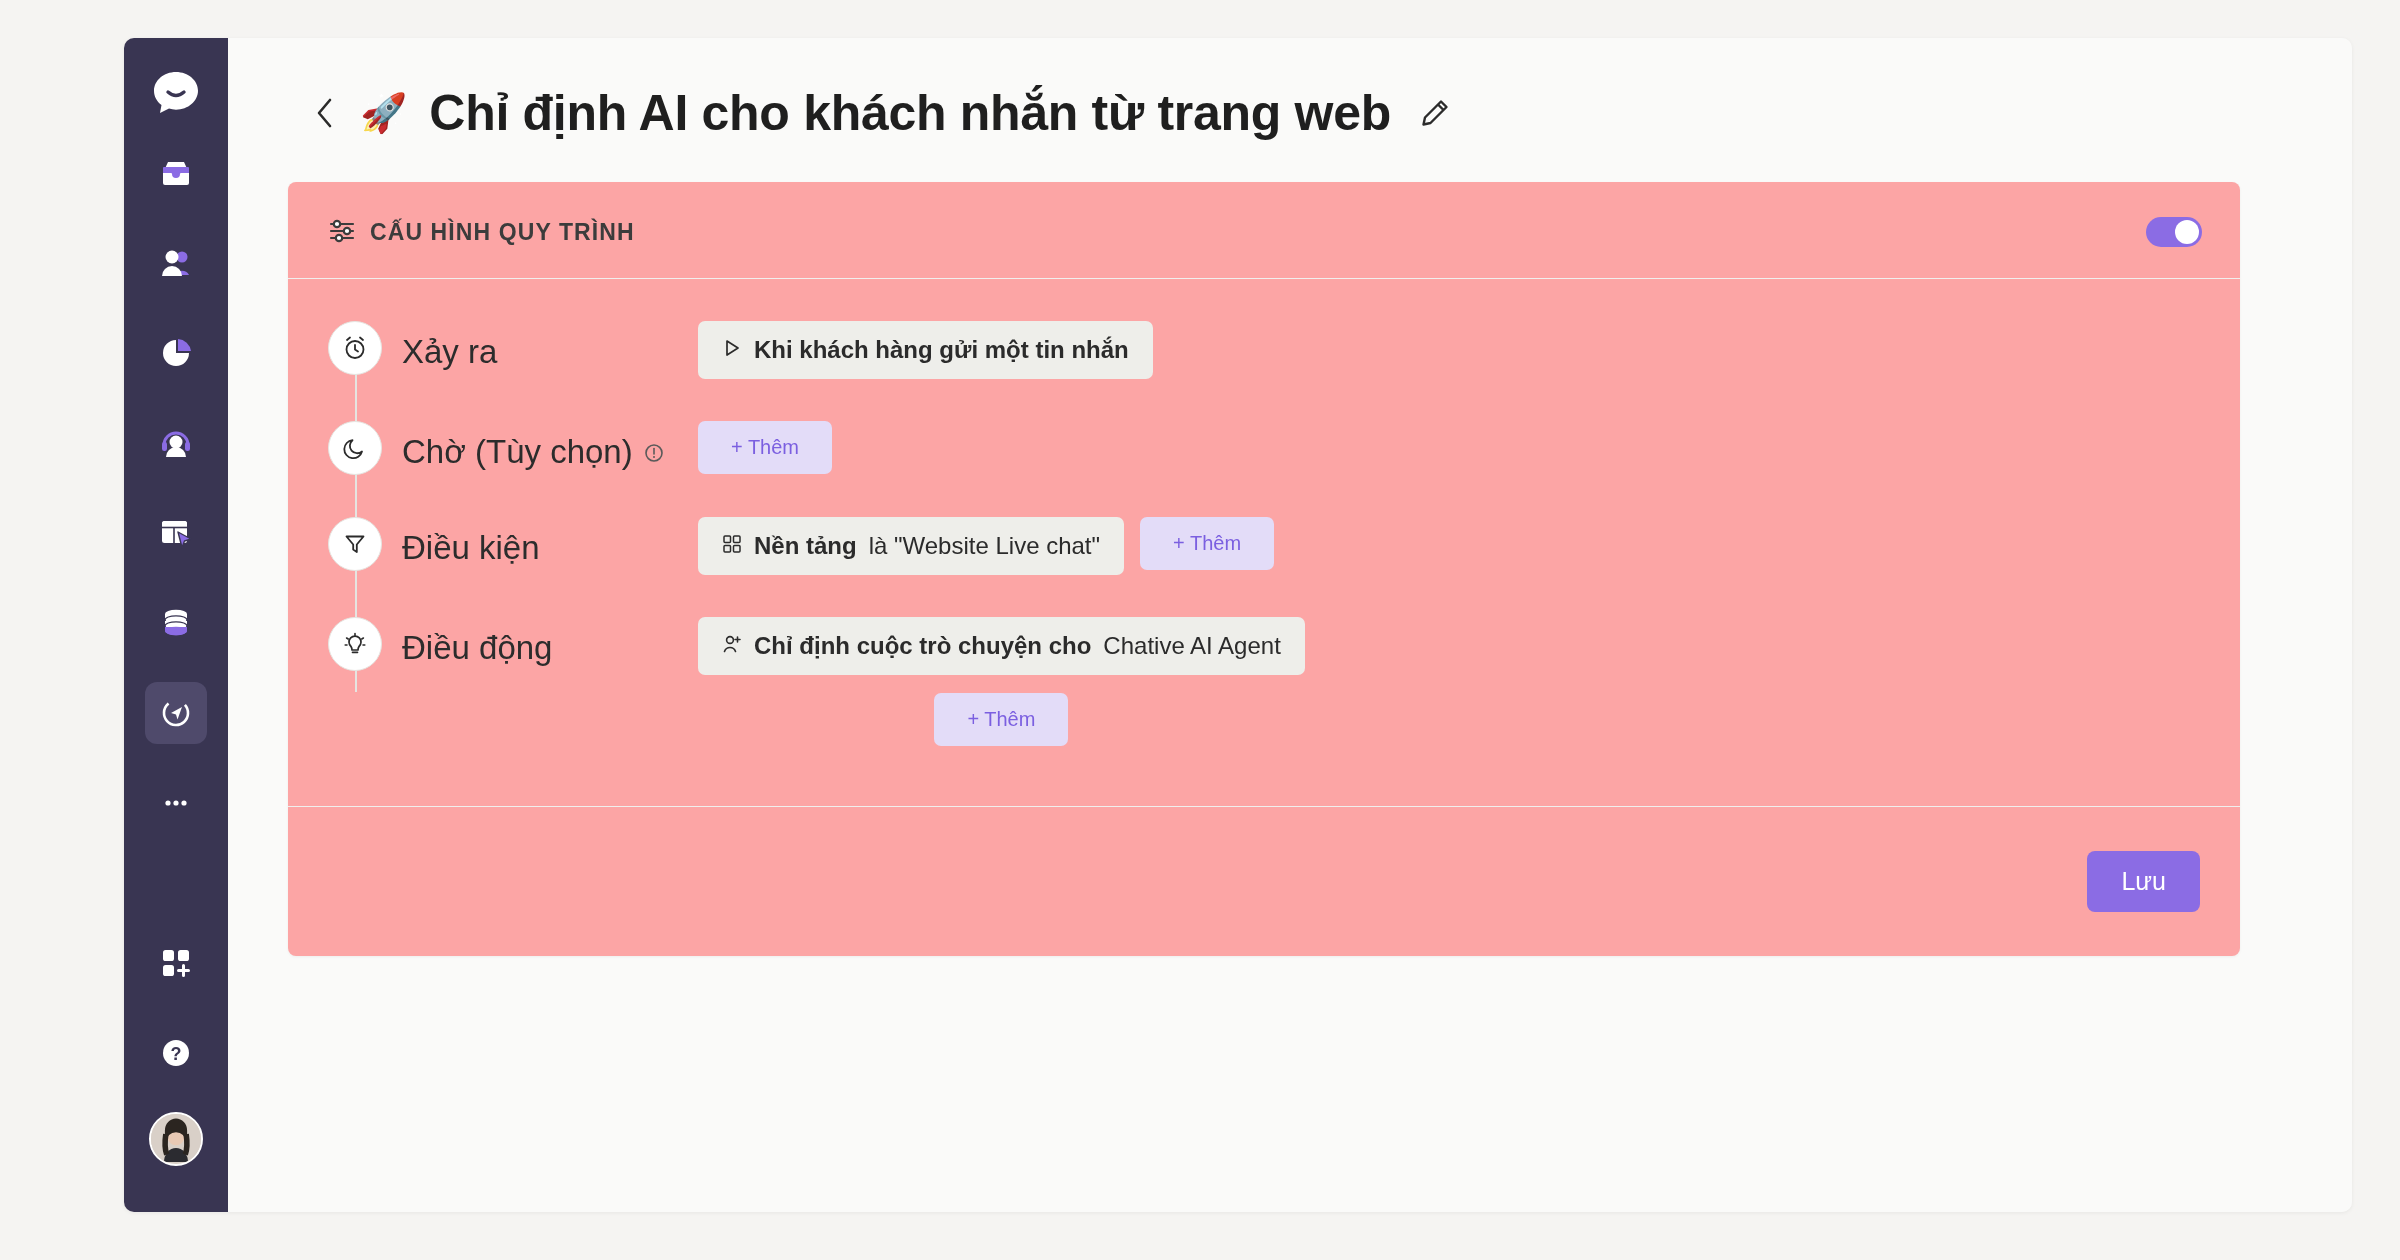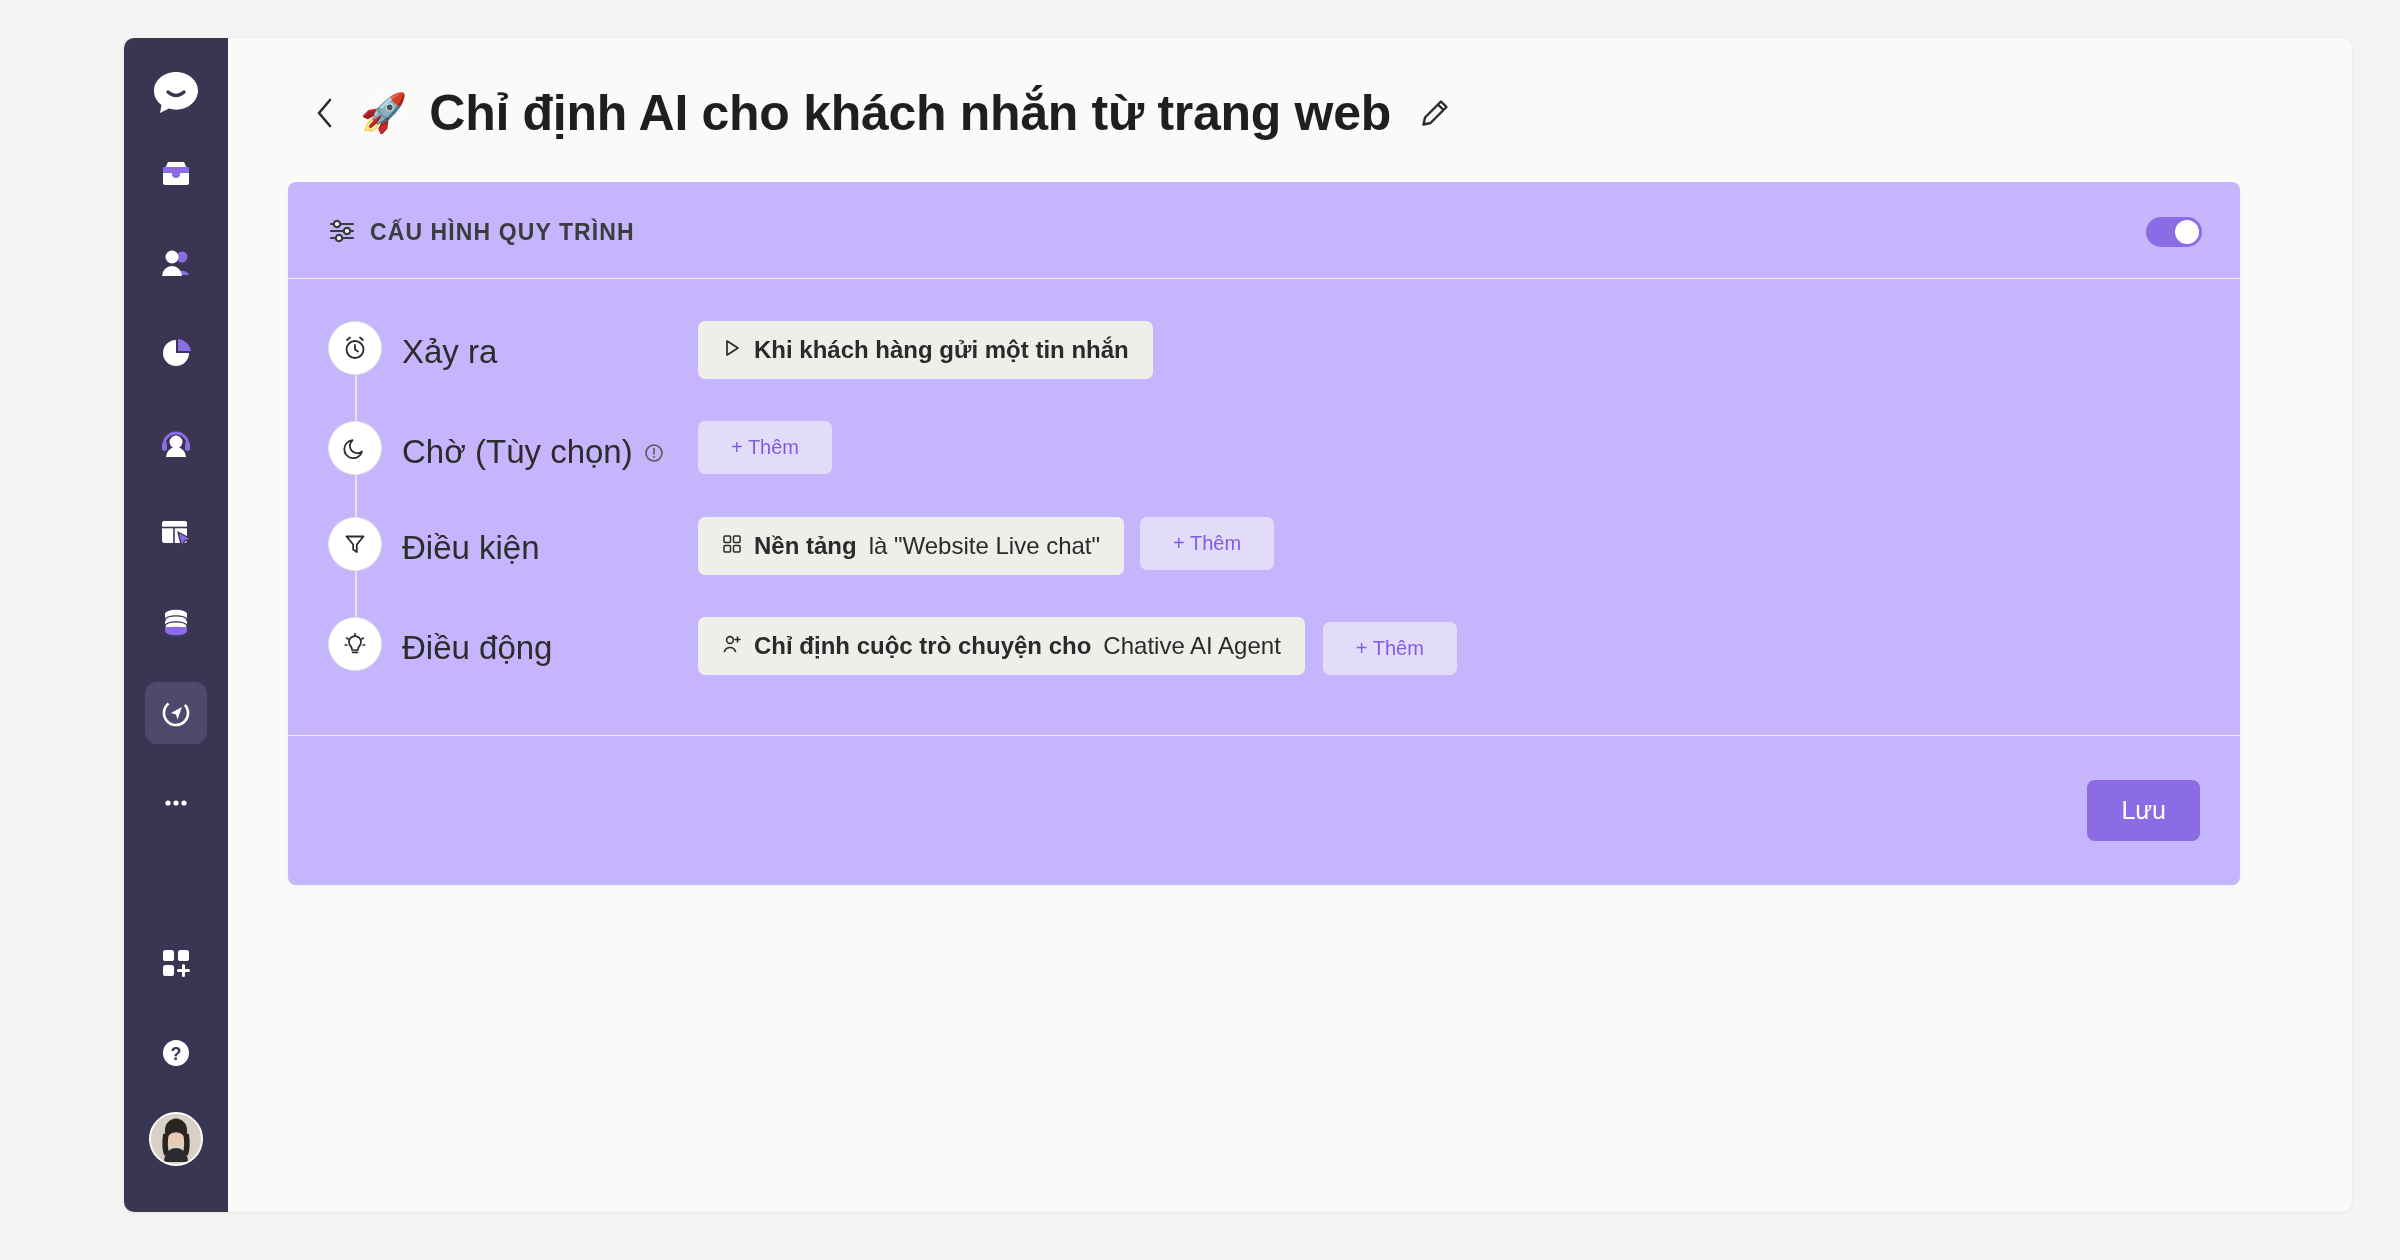--- a/index.html
+++ b/index.html
@@ -78,21 +78,21 @@
   .page-title {
     font-size: 50px;
     font-weight: 700;
     color: #1f1f1f;
     letter-spacing: -0.3px;
     white-space: nowrap;
   }
   .edit-btn { cursor: pointer; display: flex; align-items: center; margin-left: 6px; }
 
   .card {
-    background: #c4b5fd;
+    background: #fca5a5;
     border-radius: 8px;
     margin-left: 2px;
     width: 1952px;
     box-shadow: 0 1px 3px rgba(0,0,0,0.05);
   }
 
   .card-head {
     display: flex;
     align-items: center;
     justify-content: space-between;
@@ -195,21 +195,21 @@
     font-weight: 500;
     cursor: pointer;
     display: inline-flex;
     align-items: center;
     gap: 10px;
     border: none;
     font-family: Liberation Sans, sans-serif;
     white-space: nowrap;
   }
 
-  .action-stack { display: flex; flex-direction: row; gap: 18px; align-items: flex-end; }
+  .action-stack { display: flex; flex-direction: column; gap: 18px; align-items: center; }
 
   .card-foot {
     border-top: 1px solid #f0efee;
     padding: 44px 40px;
     display: flex;
     justify-content: flex-end;
   }
   .save-btn {
     background: #8b6ce4;
     color: #ffffff;

